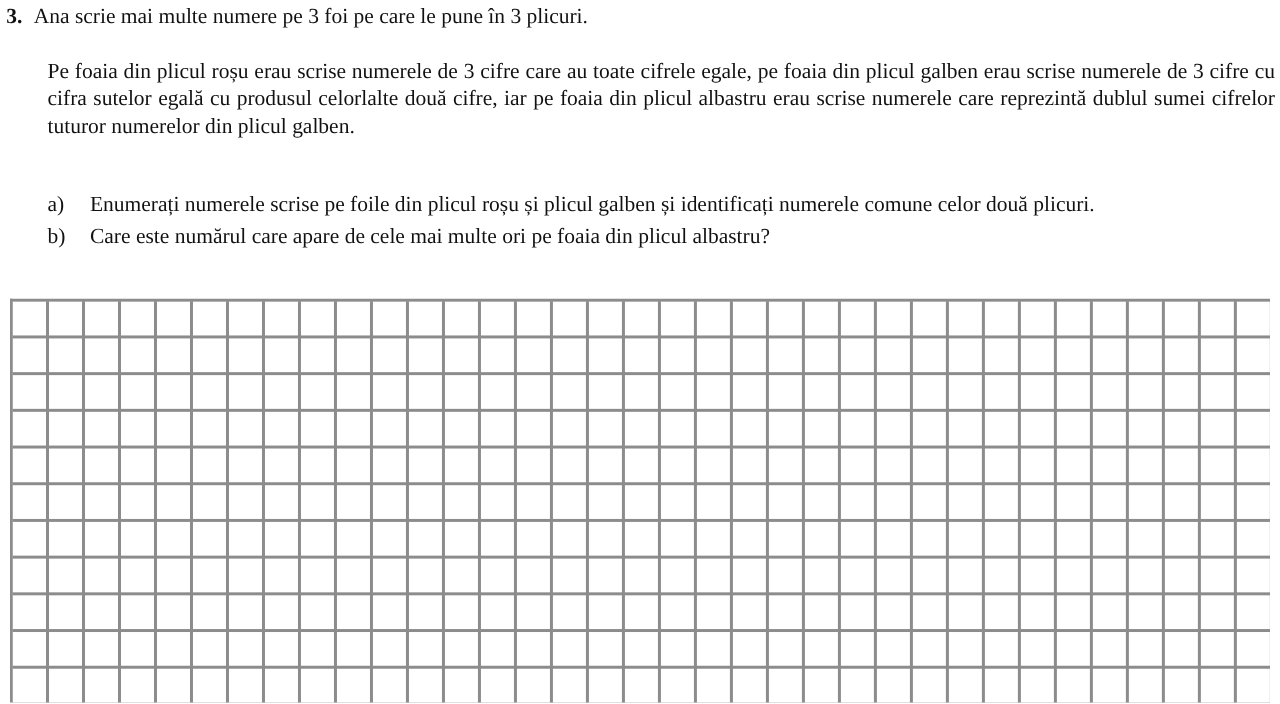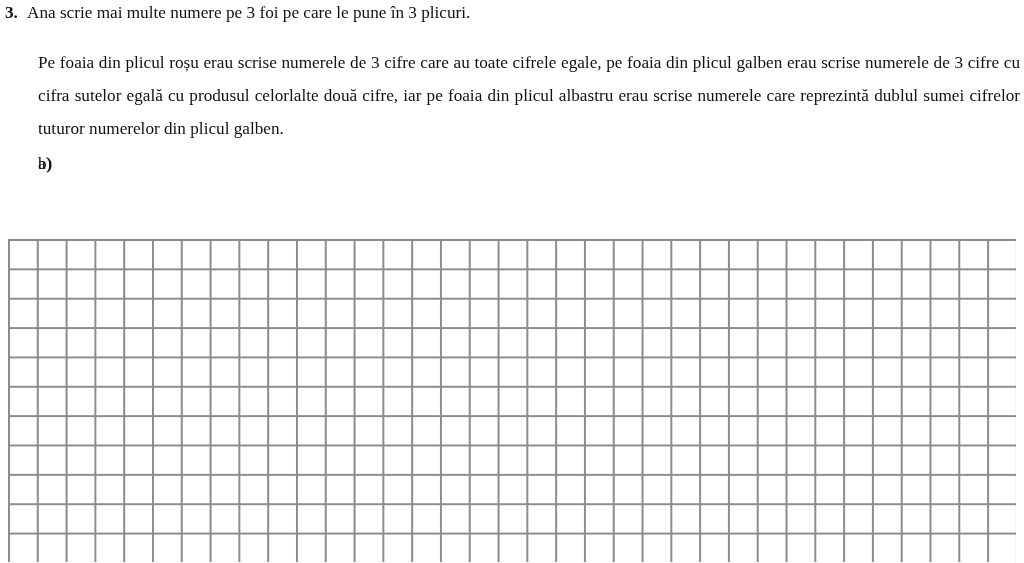--- a/index.html
+++ b/index.html
@@ -33,21 +33,21 @@
     .problem-intro {
       position: absolute;
       left: 22px;
       top: 0;
     }
     .statement {
       position: absolute;
       left: 38px;
       top: 46px;
       width: 982px;
-      line-height: 33px;
+      line-height: 22px;
       text-align: justify;
       margin: 0;
     }
     .questions {
       position: absolute;
       left: 38px;
       top: 152px;
       width: 982px;
       margin: 0;
       padding: 0;
@@ -86,19 +86,21 @@
 <div class="problem-header">
   <span class="problem-number">3.</span>
   <span class="problem-intro">Ana scrie mai multe numere pe 3 foi pe care le pune în 3 plicuri.</span>
 </div>
 
 <p class="statement">Pe foaia din plicul roșu erau scrise numerele de 3 cifre care au toate cifrele egale, pe foaia din plicul galben erau scrise numerele de 3 cifre cu cifra sutelor egală cu produsul celorlalte două cifre, iar pe foaia din plicul albastru erau scrise numerele care reprezintă dublul sumei cifrelor tuturor numerelor din plicul galben.</p>
 
 <ul class="questions">
   <li class="question">
     <span class="question-label">a)</span>
+    <span class="question-text">Enumerați numerele scrise pe foile din plicul roșu și plicul galben și identificați numerele comune celor două plicuri.</span>
   </li>
   <li class="question">
     <span class="question-label">b)</span>
+    <span class="question-text">Care este numărul care apare de cele mai multe ori pe foaia din plicul albastru?</span>
   </li>
 </ul>
 
 <div class="answer-grid"></div>
 
 </body></html>

